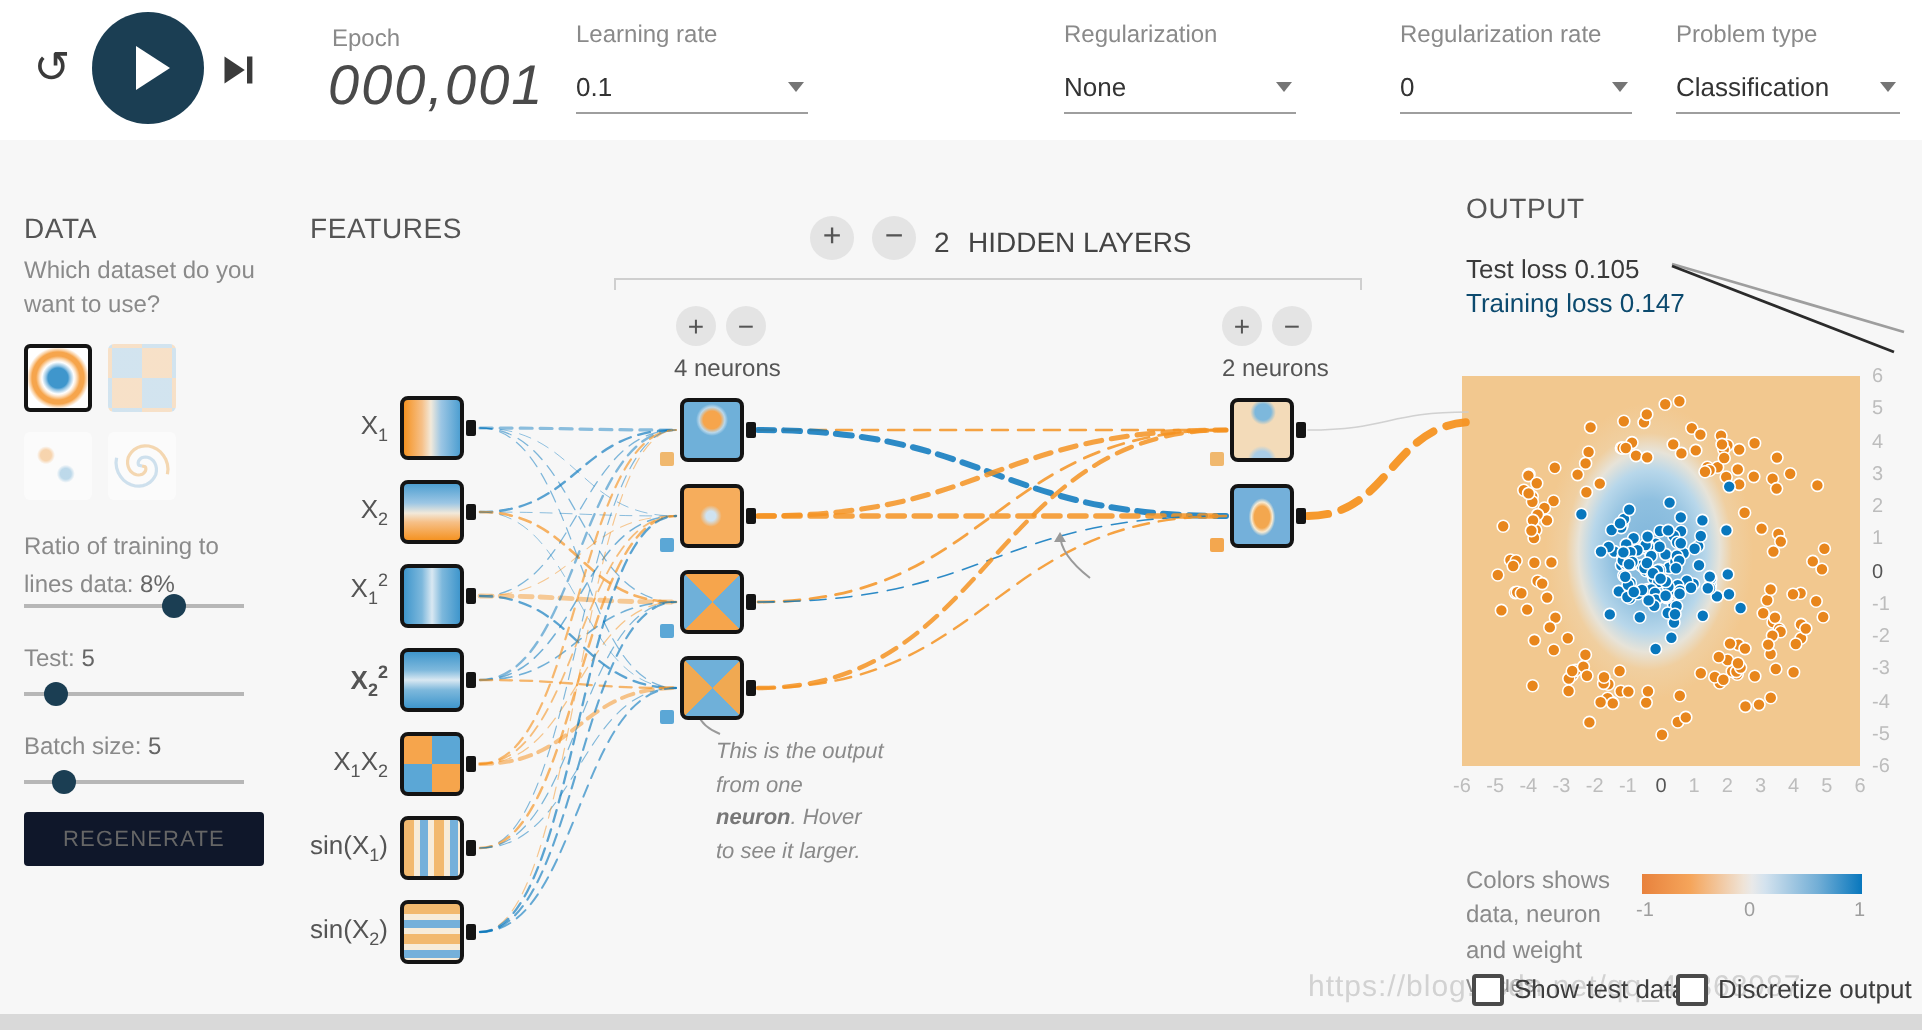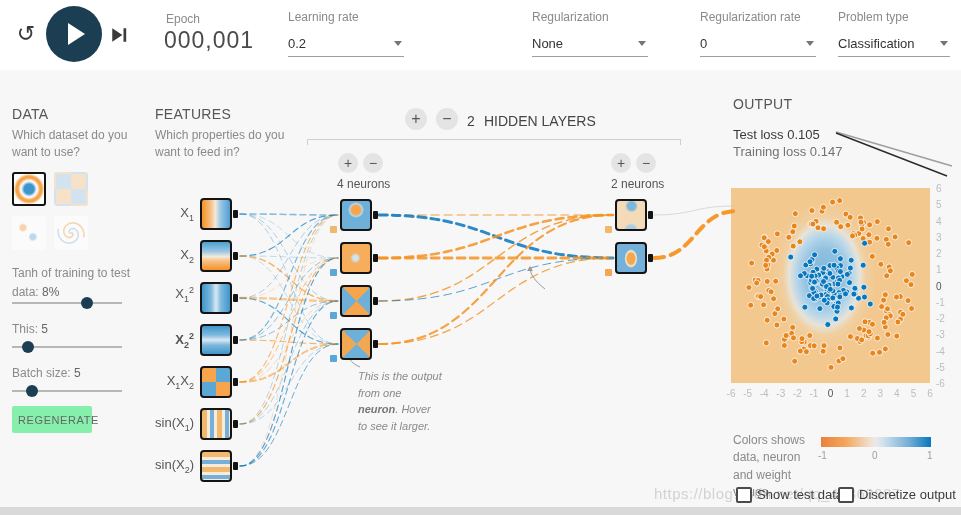--- a/index.html
+++ b/index.html
@@ -9,21 +9,21 @@
   .abs{position:absolute;}
   
   .reset-btn{left:12px;top:20px;width:28px;height:28px;font-size:22px;color:#3a3a3a;cursor:pointer;
              background:none;border:none;line-height:28px;text-align:center;padding:0;}
   .play-btn{left:46px;top:6px;width:56px;height:56px;border-radius:50%;background:#1b3e53;border:none;cursor:pointer;
             display:flex;align-items:center;justify-content:center;}
   .play-tri{width:0;height:0;border-top:11px solid transparent;border-bottom:11px solid transparent;
             border-left:17px solid #ffffff;margin-left:5px;}
   .step-btn{left:110px;top:26px;width:18px;height:18px;background:none;border:none;padding:0;cursor:pointer;}
   .epoch-label{left:166px;top:12px;font-size:12px;color:#8a8a8a;}
-  .epoch-value{left:164px;top:27px;font-size:23px;color:#4a4a4a;letter-spacing:1px;}
+  .epoch-value{left:164px;top:27px;font-size:28px;color:#4a4a4a;letter-spacing:1px;font-style:italic;}
   
   .dd{position:absolute;top:10px;width:116px;cursor:pointer;}
   .dd .lab{font-size:12px;color:#8a8a8a;}
   .dd .val{margin-top:12px;font-size:13px;color:#333;border-bottom:1px solid #9e9e9e;padding-bottom:5px;position:relative;}
   .dd .caret{position:absolute;right:2px;top:5px;width:0;height:0;border-left:4px solid transparent;
              border-right:4px solid transparent;border-top:5px solid #757575;}
   
   .h1{font-size:14px;color:#555;letter-spacing:.3px;}
   .q{font-size:12px;color:#8a8a8a;line-height:1.45;}
   
@@ -35,21 +35,21 @@
   .t-xor{background:conic-gradient(rgba(246,165,76,.55) 0 25%, rgba(111,176,217,.55) 0 50%,
             rgba(246,165,76,.55) 0 75%, rgba(111,176,217,.55) 0 100%);}
   .t-gauss{background:radial-gradient(circle 6px at 30% 32%, rgba(246,165,76,.85) 0 45%, transparent 75%),
            radial-gradient(circle 6px at 63% 63%, rgba(111,176,217,.85) 0 45%, transparent 75%),#fff;}
   
   .slider{position:absolute;width:110px;height:14px;cursor:pointer;}
   .slider .track{position:absolute;top:6px;left:0;width:110px;height:2px;background:#b7b7b7;}
   .slider .thumbdot{position:absolute;top:1px;width:12px;height:12px;border-radius:50%;background:#1b3e53;}
   .slider-label{font-size:12px;color:#8a8a8a;}
   .slider-label b{color:#666;font-weight:normal;}
-  .regen{left:12px;top:406px;width:80px;height:27px;background:#86efac;border:none;border-radius:2px;
+  .regen{left:12px;top:406px;width:120px;height:27px;background:#0f172a;border:none;border-radius:2px;
          font-size:11px;color:#666;letter-spacing:.6px;cursor:pointer;font-family:inherit;}
   
   .sq{position:absolute;width:28px;height:28px;border:2px solid #141414;border-radius:4px;z-index:3;cursor:pointer;}
   .sq::after{content:"";position:absolute;right:-8px;top:50%;transform:translateY(-50%);
              width:5px;height:8px;background:#141414;border-radius:1px;}
   .feat-label{position:absolute;left:126px;width:68px;text-align:right;font-size:13px;color:#555;z-index:3;}
   .feat-label sub{font-size:9px;}
   .feat-label sup{font-size:9px;}
   .f-x1{background:linear-gradient(90deg,#f59322 0%,#f6c088 32%,#f2e9da 48%,#9cc6e4 66%,#4e9fd1 100%);}
   .f-x2{background:linear-gradient(180deg,#4e9fd1 0%,#9cc6e4 34%,#f2e9da 52%,#f6c088 68%,#f59322 100%);}
@@ -72,21 +72,21 @@
       font-size:14px;line-height:20px;text-align:center;padding:0;cursor:pointer;z-index:3;}
   .pm.big{width:22px;height:22px;line-height:22px;font-size:16px;}
   .layers-title{font-size:14px;color:#444;}
   .neurons-count{font-size:12px;color:#555;}
   .bracket{position:absolute;left:307px;top:139px;width:372px;height:5px;border-top:1px solid #cfcfcf;
            border-left:1px solid #cfcfcf;border-right:1px solid #cfcfcf;}
   .tooltip{position:absolute;font-size:11px;font-style:italic;color:#8a8a8a;line-height:1.5;z-index:4;}
   .tooltip b{color:#777;}
   
   .loss-line1{font-size:13px;color:#3a3a3a;}
-  .loss-line2{font-size:13px;color:#737373;}
+  .loss-line2{font-size:13px;color:#0c4a6e;}
   .plot{position:absolute;left:731px;top:188px;width:199px;height:195px;z-index:1;
         background:radial-gradient(ellipse 52px 74px at 47% 45%, #7fb5da 0%, #8fc0e0 35%, #b8d7ea 55%,
                    #e7e3d8 68%, #f0cfa0 80%, #f2c88f 100%),#f2c88f;}
   .tick{position:absolute;font-size:10px;color:#bdbdbd;z-index:2;}
   .tick.zero{color:#555;}
   .legend-text{font-size:12px;color:#8a8a8a;line-height:1.45;}
   .grad-bar{position:absolute;left:821px;top:437px;width:110px;height:10px;
             background:linear-gradient(90deg,#e8823d 0%,#f5a55b 22%,#efe3d6 46%,#e9e9e9 50%,
                        #d3e2ee 56%,#72aed6 80%,#0877bd 100%);}
   .grad-tick{position:absolute;top:450px;font-size:10px;color:#9e9e9e;}
@@ -115,21 +115,21 @@
       <polygon points="2,2 11,8 2,14" fill="#3a3a3a"></polygon>
       <rect x="12" y="2" width="2.4" height="12" fill="#3a3a3a"></rect>
     </svg>
   </button>
 
   <div class="abs epoch-label">Epoch</div>
   <div class="abs epoch-value">000,001</div>
 
   <div class="dd" style="left:288px;">
     <div class="lab">Learning rate</div>
-    <div class="val"><span>0.2</span>
+    <div class="val"><span>0.1</span>
       <span class="caret"></span></div>
   </div>
   <div class="dd" style="left:532px;">
     <div class="lab">Regularization</div>
     <div class="val"><span>None</span>
       <span class="caret"></span></div>
   </div>
   <div class="dd" style="left:700px;">
     <div class="lab">Regularization rate</div>
     <div class="val"><span>0</span>
@@ -148,47 +148,46 @@
   <div class="abs thumb dim t-xor" style="left:54px;top:172px;"></div>
   <div class="abs thumb dim t-gauss" style="left:12px;top:216px;"></div>
   <div class="abs thumb dim" id="thumb-spiral" style="left:54px;top:216px;">
       <svg width="30" height="30">
         <path d="M15,15 L16.5,15.3 L16.8,15.7 L16.9,16.3 L16.9,16.8 L16.7,17.5 L16.3,18.1 L15.8,18.6 L15.1,19.1 L14.2,19.4 L13.3,19.5 L12.2,19.4 L11.2,19.0 L10.2,18.4 L9.3,17.6 L8.6,16.5 L8.1,15.3 L7.8,13.9 L7.8,12.4 L8.1,10.8 L8.8,9.4 L9.8,8.0 L11.1,6.8 L12.7,5.8 L14.5,5.2 L16.4,4.9 L18.4,5.0 L20.5,5.6 L22.4,6.5 L24.2,7.9 L25.7,9.7 L26.9,11.7 L27.7,14.1 L28.0,16.6 L27.7,19.1 " stroke="#f2b96e" stroke-width="1.6" fill="none"></path>
         <path d="M15,15 L13.5,14.7 L13.2,14.3 L13.1,13.7 L13.1,13.2 L13.3,12.5 L13.7,11.9 L14.2,11.4 L14.9,10.9 L15.8,10.6 L16.7,10.5 L17.8,10.6 L18.8,11.0 L19.8,11.6 L20.7,12.4 L21.4,13.5 L21.9,14.7 L22.2,16.1 L22.2,17.6 L21.9,19.2 L21.2,20.6 L20.2,22.0 L18.9,23.2 L17.3,24.2 L15.5,24.8 L13.6,25.1 L11.6,25.0 L9.5,24.4 L7.6,23.5 L5.8,22.1 L4.3,20.3 L3.1,18.3 L2.3,15.9 L2.0,13.4 L2.3,10.9 " stroke="#a7cbe5" stroke-width="1.6" fill="none"></path>
       </svg>
     </div>
 
   <div class="abs slider-label" style="left:12px;top:264px;width:122px;line-height:1.55;">
-    <span>Tanh of training to test data:</span> <b>8%</b>
+    <span>Ratio of training to lines data:</span> <b>8%</b>
   </div>
   <div class="slider" style="left:12px;top:296px;">
     <div class="track"></div>
       <div class="thumbdot" style="left: 68.6px;"></div>
   </div>
 
   <div class="abs slider-label" style="left:12px;top:322px;">
-    <span>This:</span> <b>5</b>
+    <span>Test:</span> <b>5</b>
   </div>
   <div class="slider" style="left:12px;top:340px;">
     <div class="track"></div>
       <div class="thumbdot" style="left: 9.8px;"></div>
   </div>
 
   <div class="abs slider-label" style="left:12px;top:366px;">
     <span>Batch size:</span> <b>5</b>
   </div>
   <div class="slider" style="left:12px;top:384px;">
     <div class="track"></div>
       <div class="thumbdot" style="left: 13.72px;"></div>
   </div>
 
   <button class="abs regen">REGENERATE</button>
 
   <div class="abs h1" style="left:155px;top:106px;">FEATURES</div>
-  <div class="abs q" style="left:155px;top:127px;width:130px;">Which properties do you want to feed in?</div>
 
   <button class="pm big abs" style="left:405px;top:108px;">+</button>
   <button class="pm big abs" style="left:436px;top:108px;">−</button>
   <span class="abs layers-title" style="left:467px;top:113px;">2</span>
   <span class="abs layers-title" style="left:484px;top:113px;">HIDDEN LAYERS</span>
   <div class="bracket"></div>
 
   <button class="pm abs" style="left:338px;top:153px;">+</button>
   <button class="pm abs" style="left:363px;top:153px;">−</button>
   <div class="abs neurons-count" style="left:337px;top:177px;text-align:center;">4 neurons</div>

